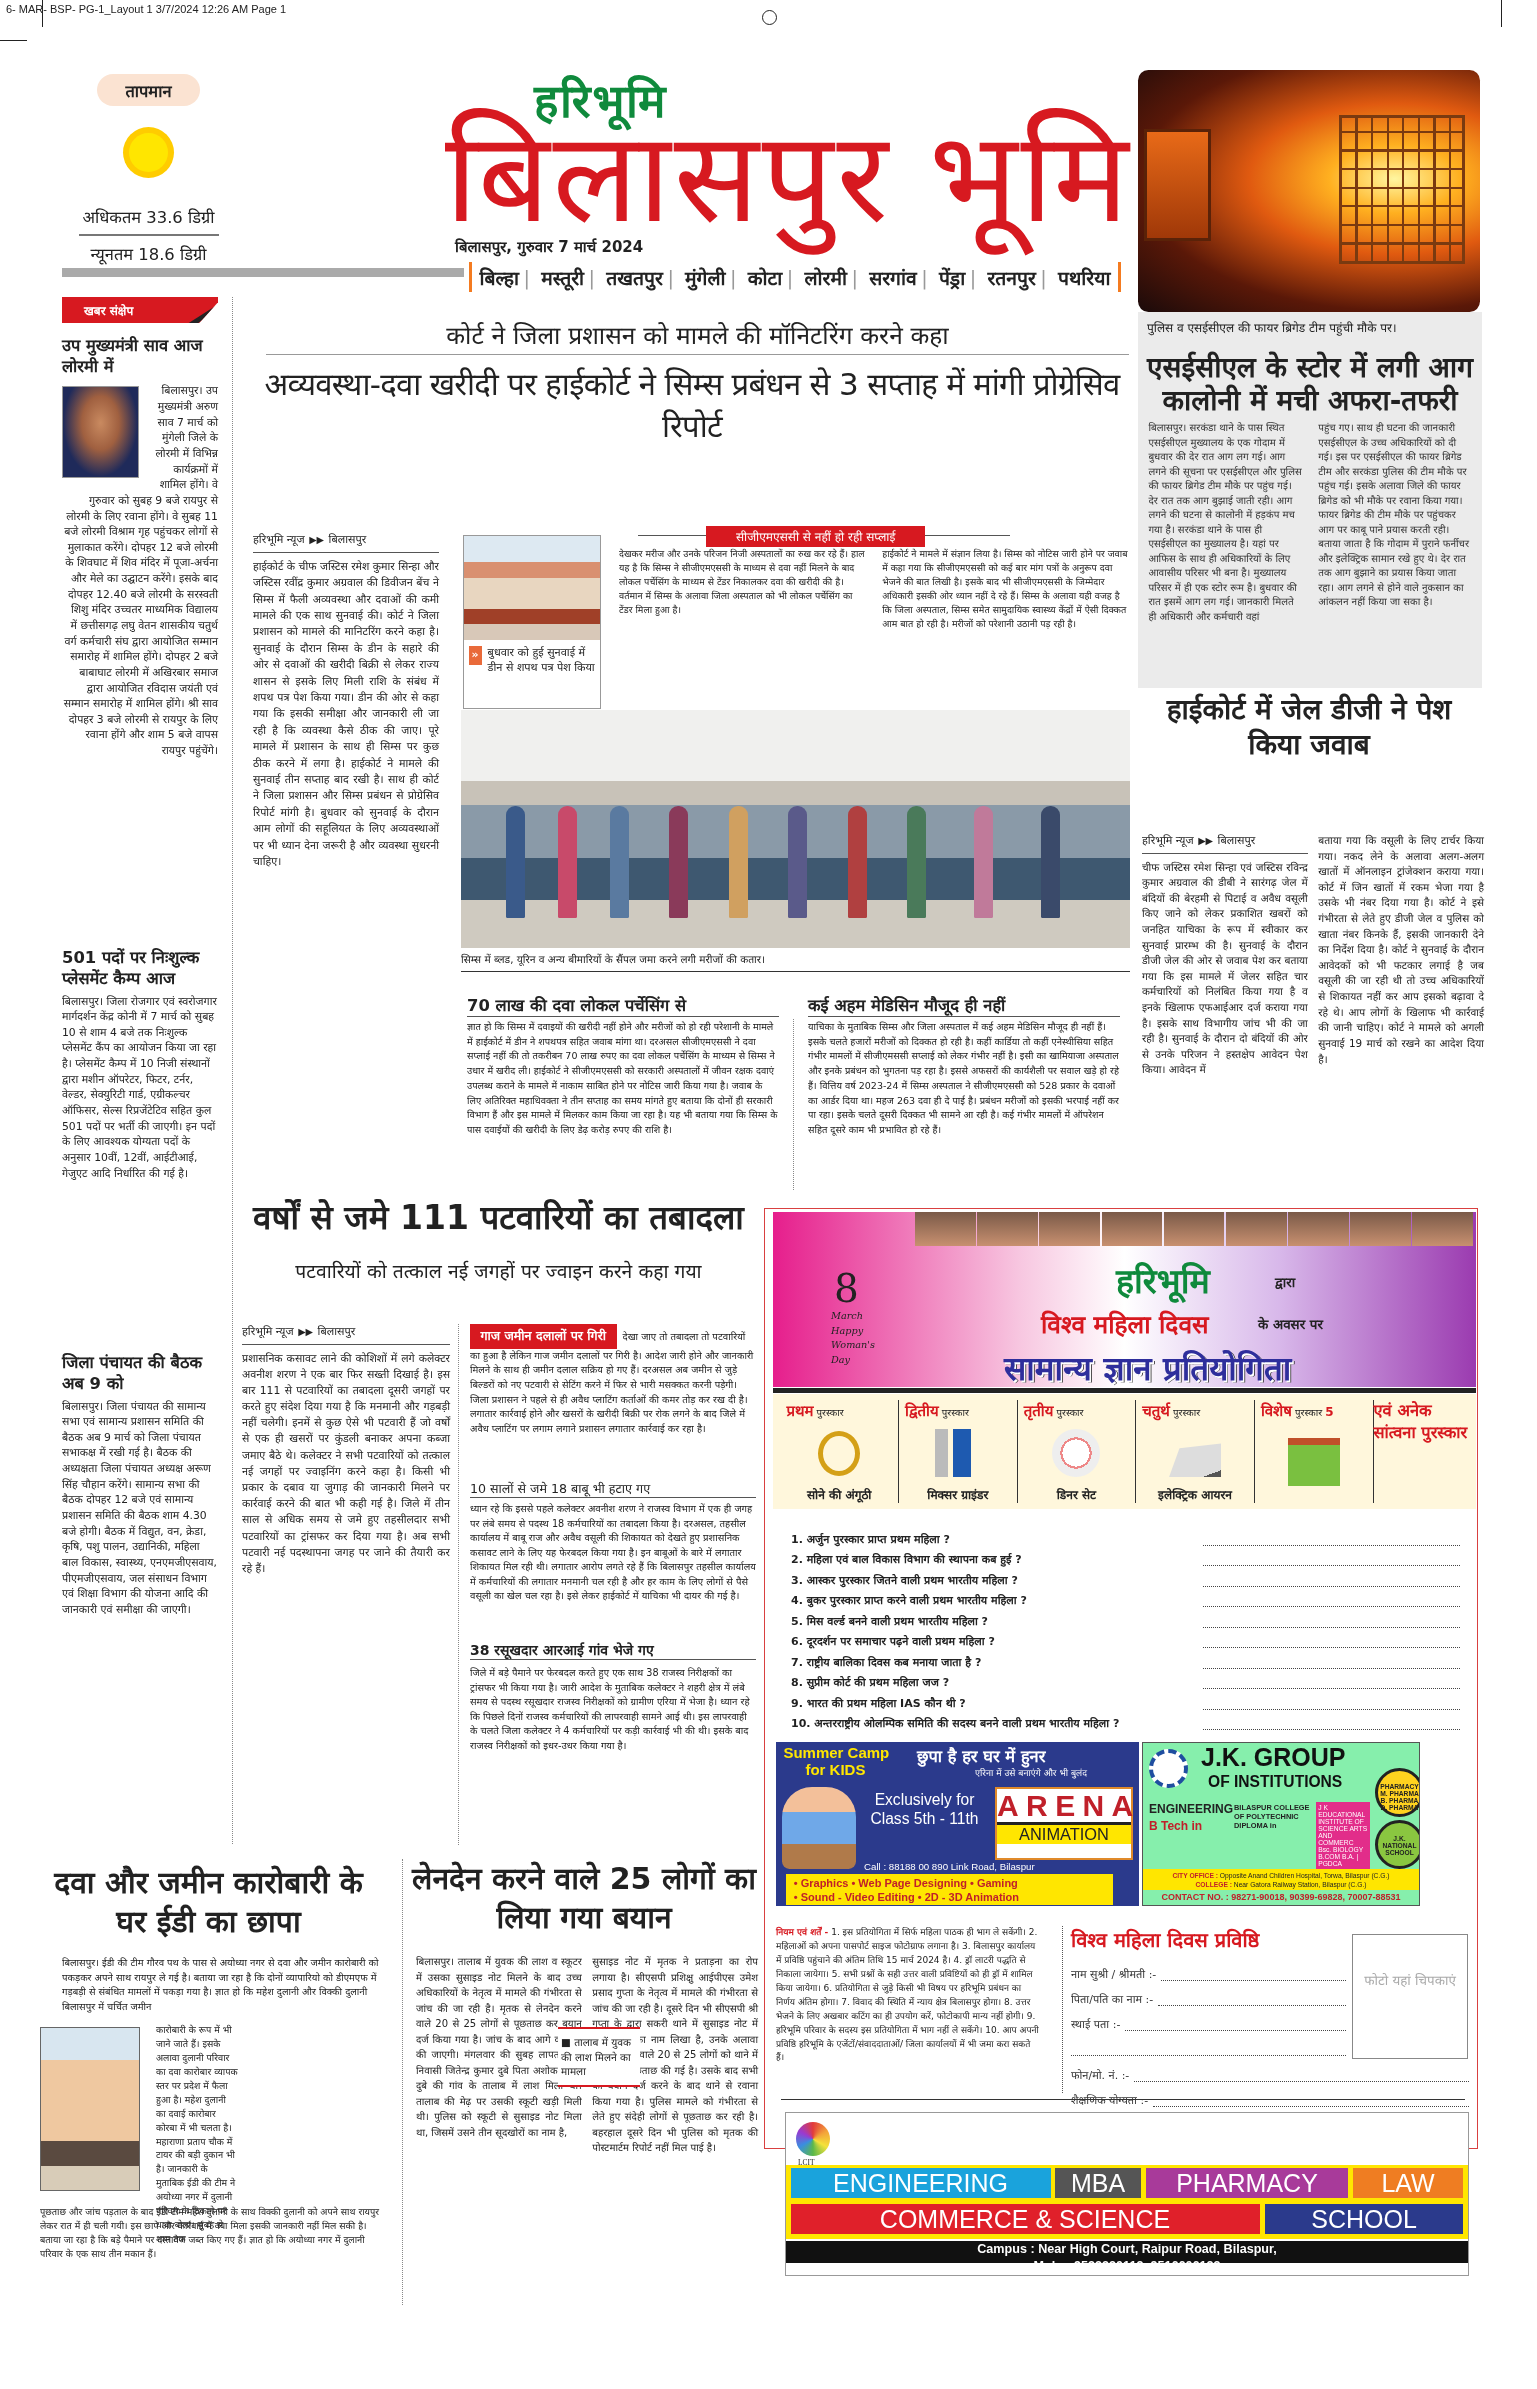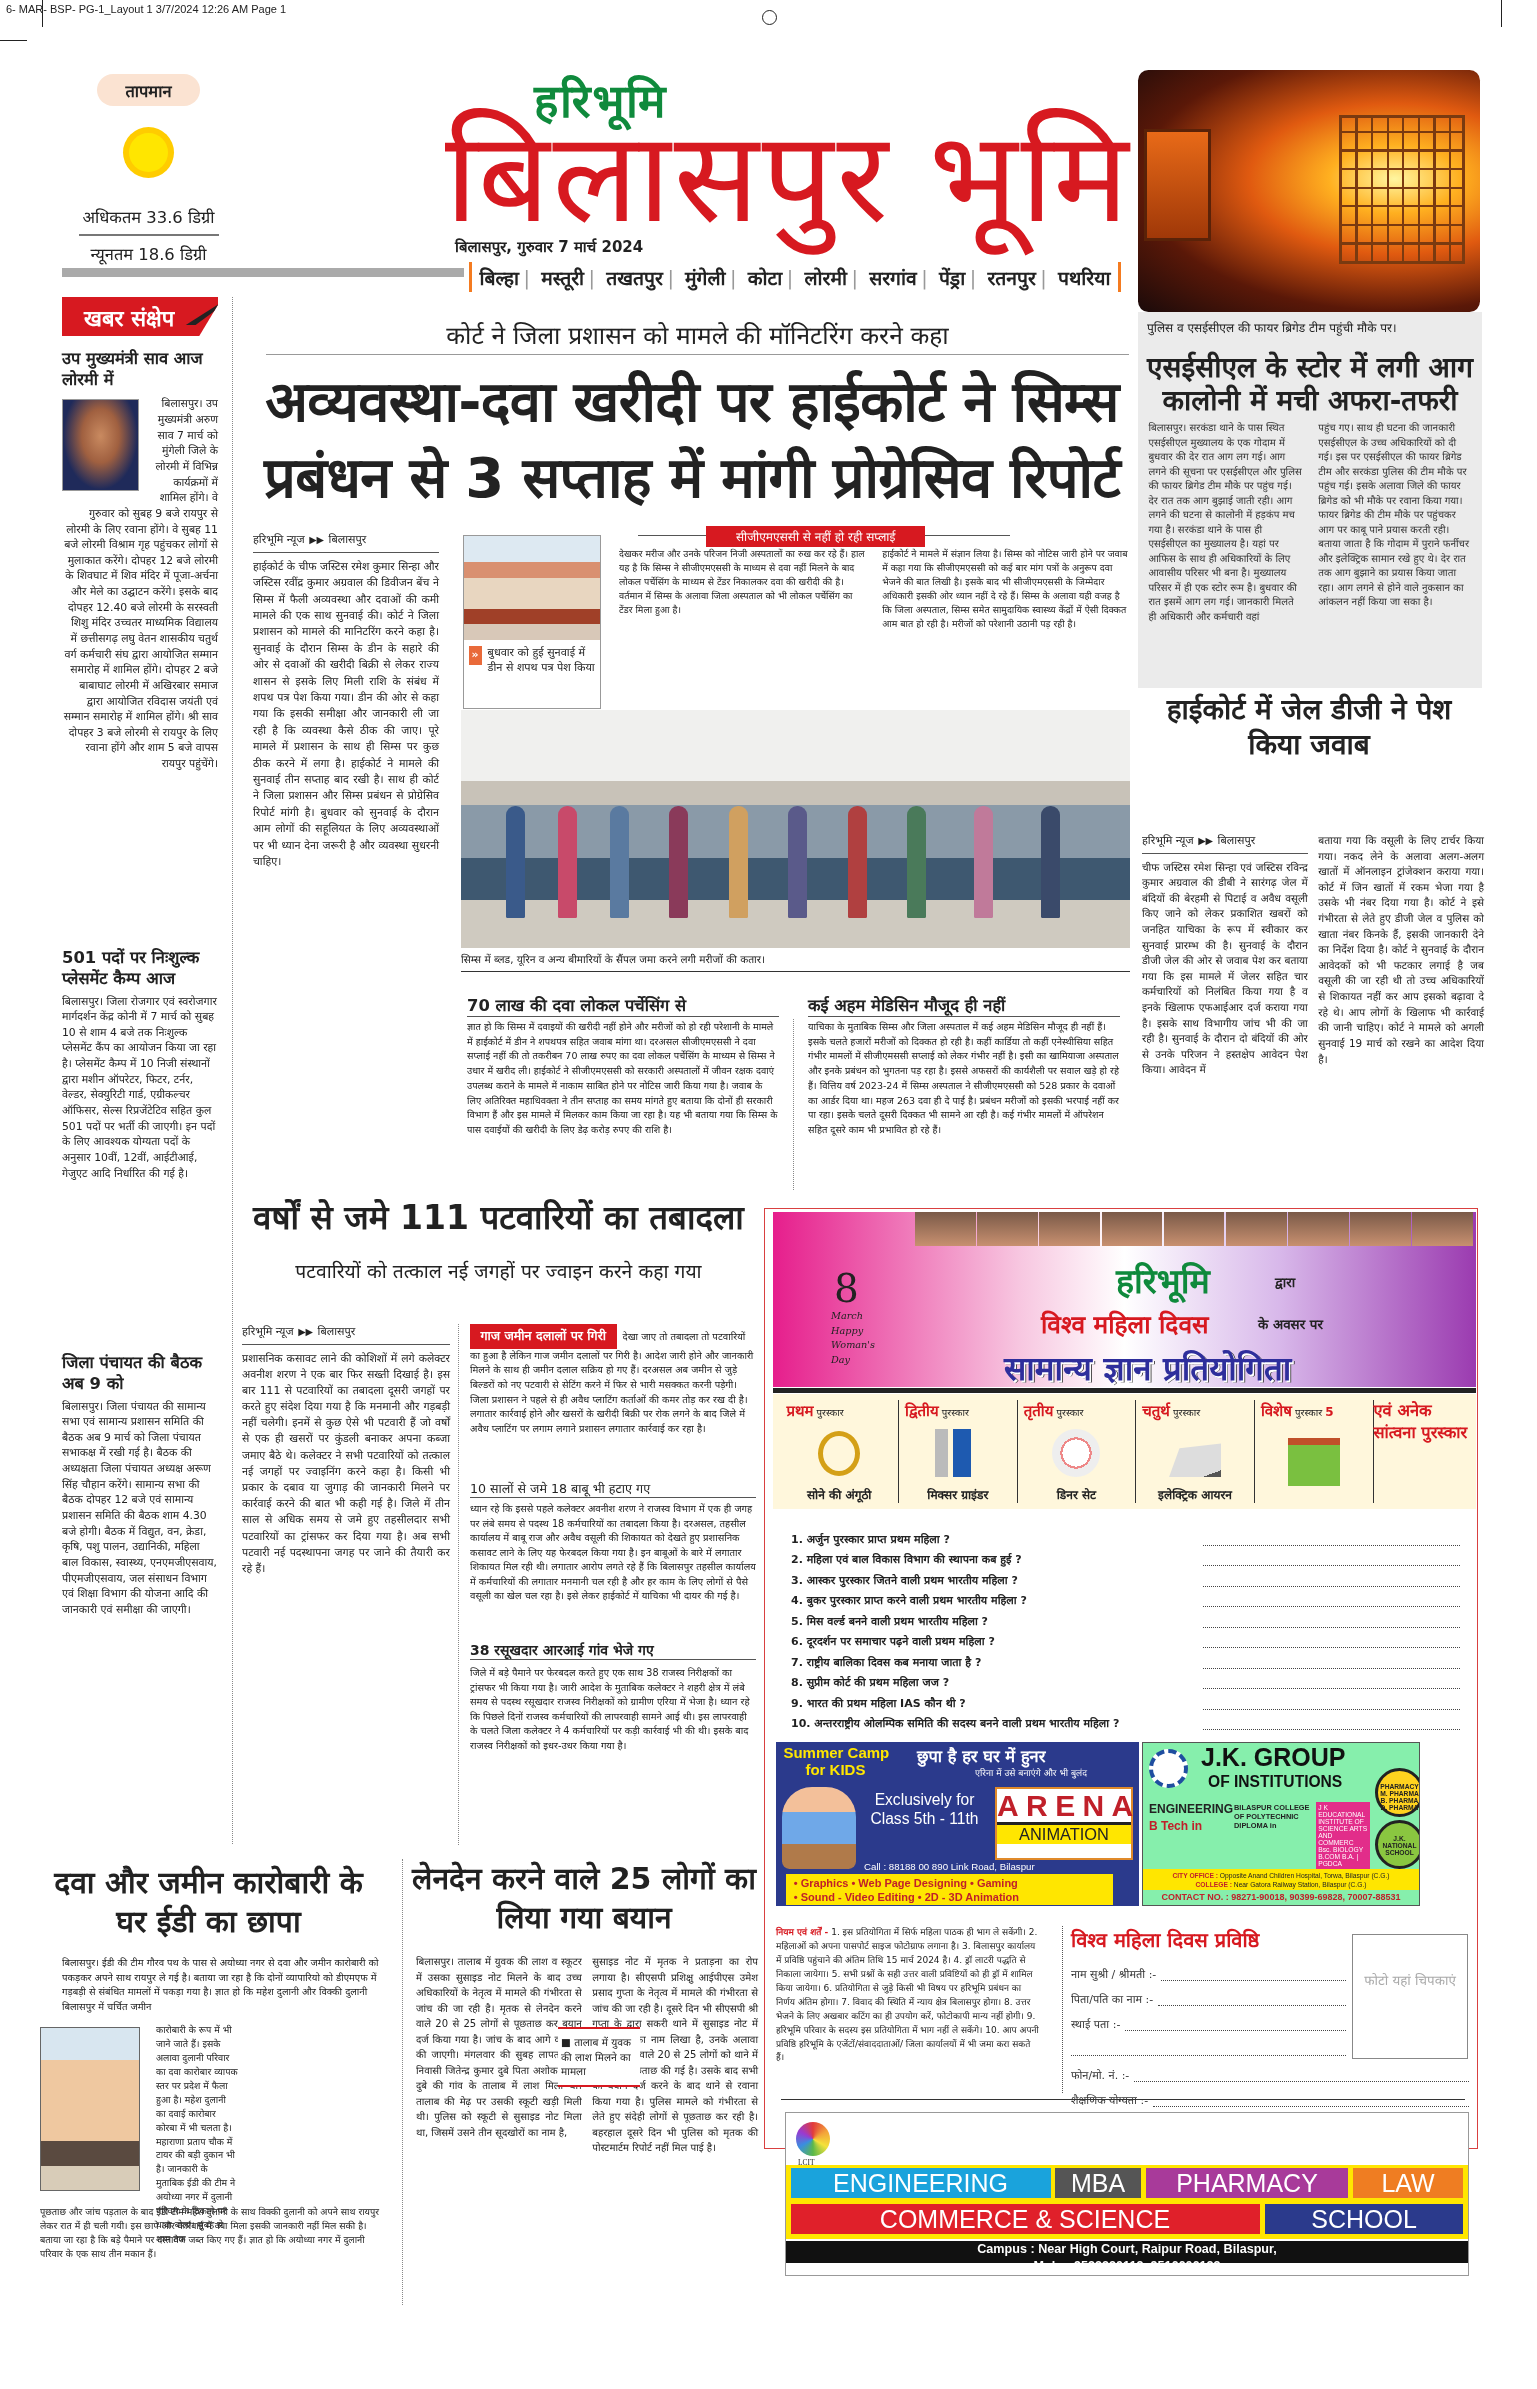--- a/index.html
+++ b/index.html
@@ -26,29 +26,29 @@
 .firephoto{left:1138px;top:70px;width:342px;height:242px;border-radius:10.4px;background:radial-gradient(ellipse at 75% 45%,#fff6a0 0%,#ffb020 18%,#e05a10 40%,#5a1808 70%,#1a0a0a 100%);overflow:hidden}
 .firephoto .win{position:absolute;left:201px;top:45px;width:126px;height:149px;border:3px solid #7a3a10;background:repeating-linear-gradient(90deg,transparent 0 13.4px,#7a3a10 13.4px 15.6px),repeating-linear-gradient(0deg,transparent 0 16.4px,#7a3a10 16.4px 18.6px)}
 .firephoto .win2{position:absolute;left:6px;top:59px;width:67px;height:112px;border:3px solid #5a2208;background:linear-gradient(#e86a18,#a03808)}
 .firecap{left:1138px;top:312px;width:344px;background:#ebebeb;padding:7.4px 9px;font-size:12px;border-bottom:2.2px solid #333}
 .firebox{left:1138px;top:342px;width:344px;height:346px;background:#ebebeb}
 .firehead{font-size:28px;font-weight:bold;text-align:center;line-height:1.15;padding:10.4px 4.5px 4.5px}
 .cols2{display:flex;gap:16.4px;padding:0 10.4px;font-size:10px;line-height:1.45;color:#333}
 .cols2 p{flex:1;text-align:left}
 
 .kscol{left:62px;top:297px;width:156px}
-.ksban{background:#d71920;color:#fff;font-weight:bold;font-size:22px;padding:4.5px 22px;position:relative;margin-bottom:13.4px;clip-path:polygon(0 0,100% 0,100% 20%,88% 100%,0 100%)}
+.ksban{background:#d71920;color:#fff;font-weight:bold;font-size:12px;padding:4.5px 22px;position:relative;margin-bottom:13.4px;clip-path:polygon(0 0,100% 0,100% 20%,88% 100%,0 100%)}
 .ksban:after{content:"";position:absolute;right:0;top:7.4px;width:33px;height:21px;background:#222;clip-path:polygon(100% 0,100% 20%,30% 100%,0 100%)}
 .ks h3{font-size:16.4px;line-height:1.25;font-weight:bold;margin:4.5px 0 6px}
 .ks p{font-size:10.8px;line-height:1.45;text-align:right}
 .portrait{float:left;width:77px;height:92px;margin:3px 6px 3px 0;background:radial-gradient(ellipse at 50% 40%,#c98a60 0%,#a06040 35%,#1f2a5a 70%);border:0.7px solid #999}
 .vdots{border-left:1.5px dotted #888}
 
 .kicker{left:266px;top:318px;width:863px;text-align:center;font-size:24.5px;border-bottom:1.5px solid #999;padding-bottom:3px}
-.mainhead{left:253px;top:364px;width:878px;text-align:center;font-size:56px;font-weight:bold;line-height:1.35;letter-spacing:-0.7px}
+.mainhead{left:253px;top:364px;width:878px;text-align:center;font-size:31px;font-weight:normal;line-height:1.35;letter-spacing:-0.7px}
 .byline{font-size:11px;border-bottom:1.5px solid #555;padding-bottom:3px;margin-bottom:6px}
 .byline .arr{margin:0 4.5px;font-size:9.7px}
 .mcol{left:253px;top:532px;width:186px;font-size:10.8px;line-height:1.52;text-align:justify}
 .courtbox{left:463px;top:535px;width:138px;height:174px;border:0.7px solid #999;background:#fff}
 .courtimg{width:100%;height:104px;background:linear-gradient(#dde9f2 0 25%,#d99070 25% 40%,#e8d6c0 40% 70%,#a04028 70% 85%,#d8c8b8 85%)}
 .courtcap{display:flex;gap:6px;padding:6px 4.5px;font-size:11px;line-height:1.35}
 .courtcap .chev{background:#e96a3a;color:#fff;font-weight:bold;padding:1.5px 3px;height:19.3px}
 .cgmsc-label{left:706px;top:526px;background:#d71920;color:#fff;padding:2.2px 30px;font-size:12px}
 .cgmsc-line{left:638px;top:535px;width:372px;border-top:1.5px solid #555}
 .cgcols{left:619px;top:547px;width:513px;display:flex;gap:13.4px;font-size:9.3px;line-height:1.5}

